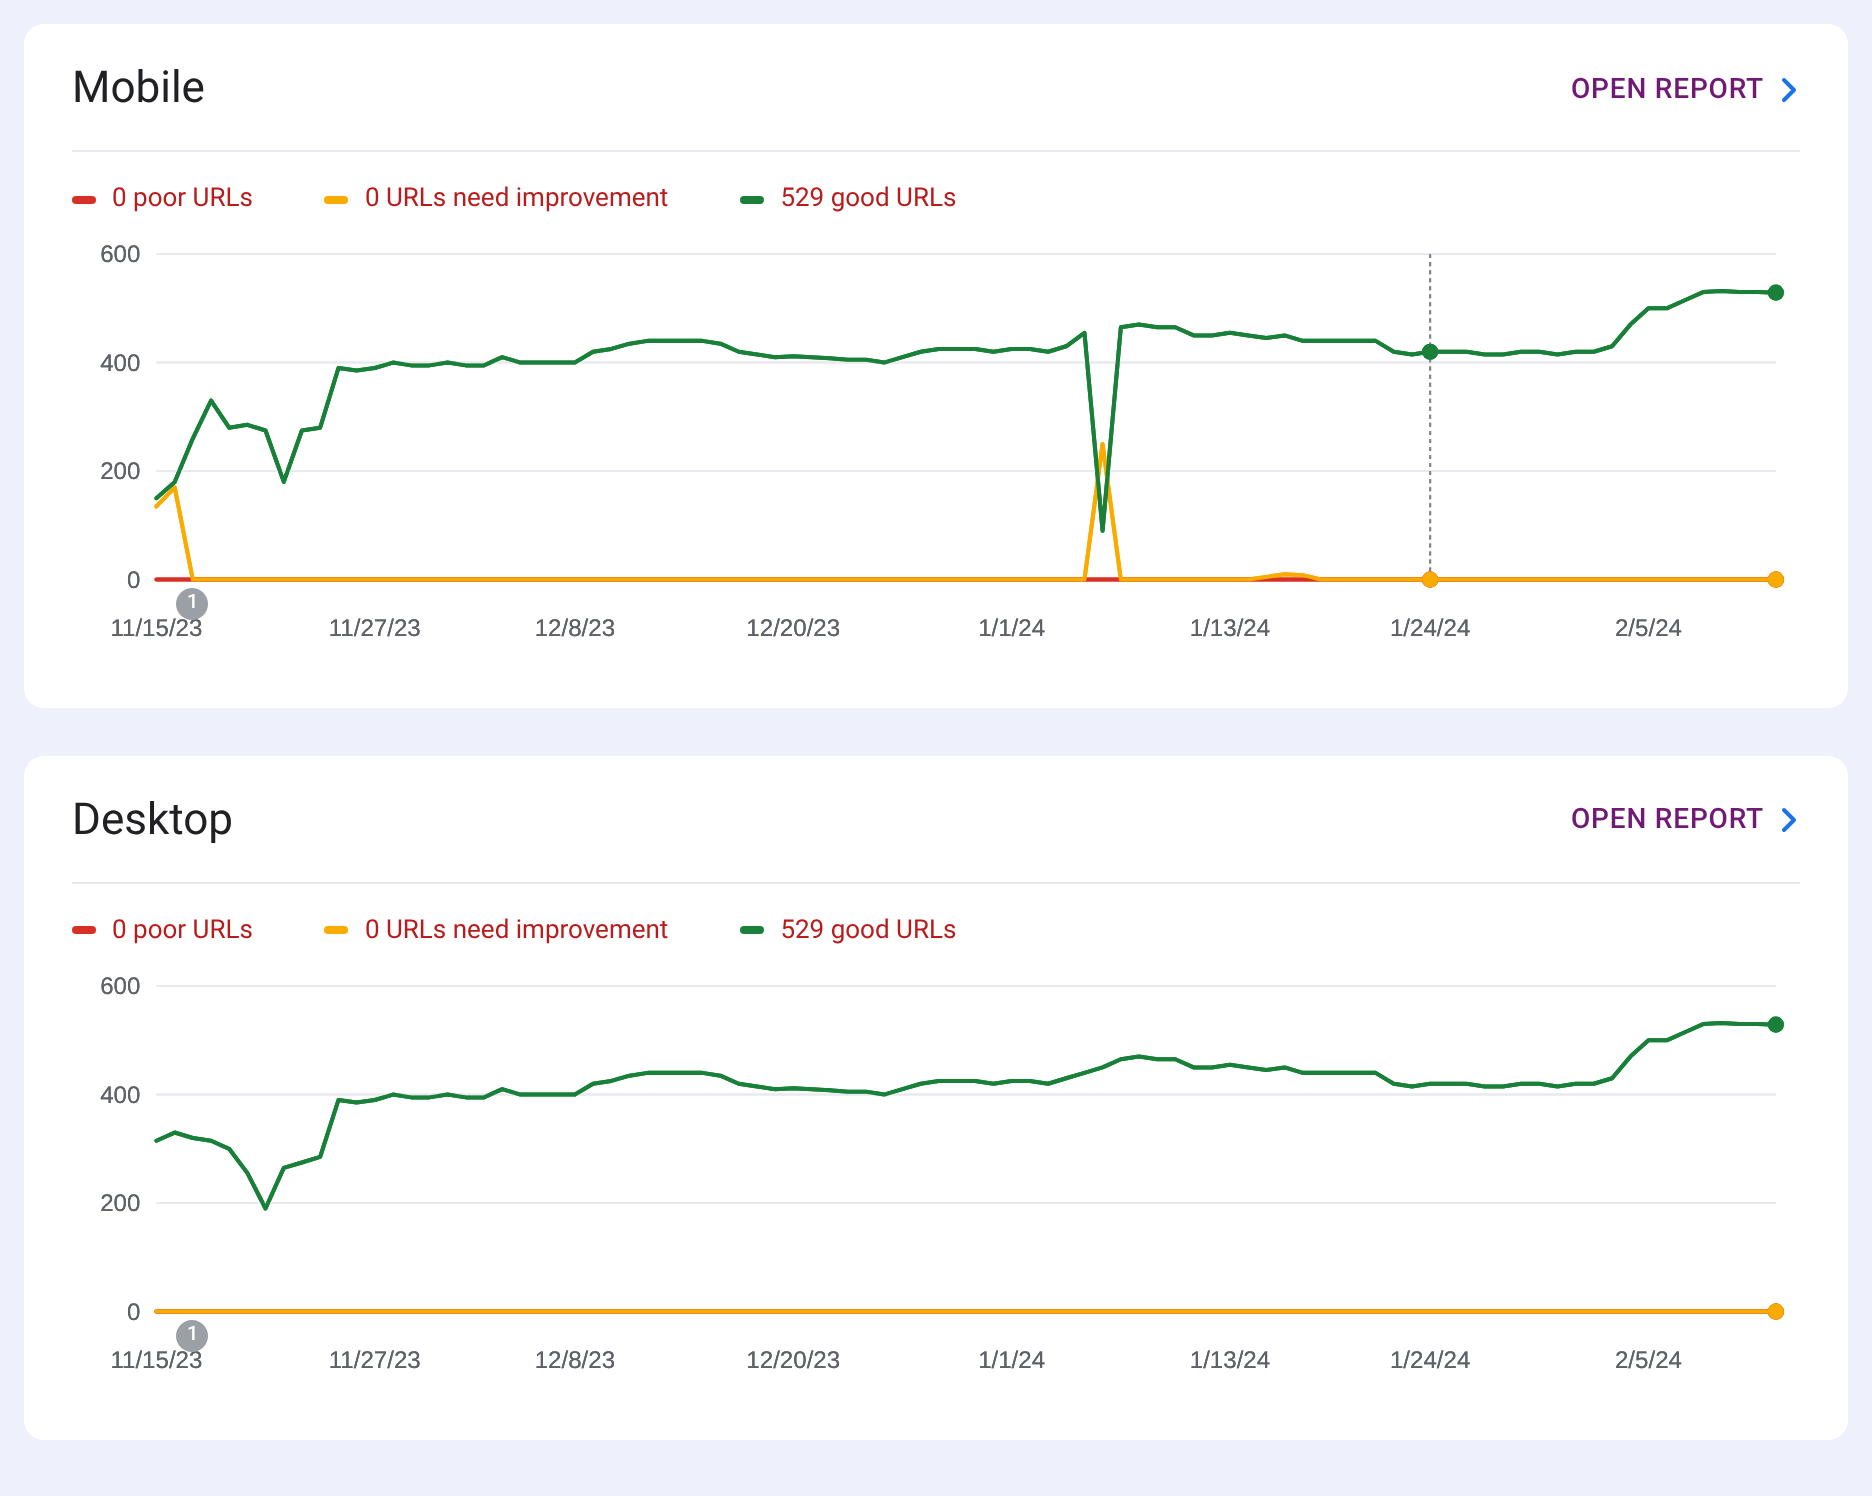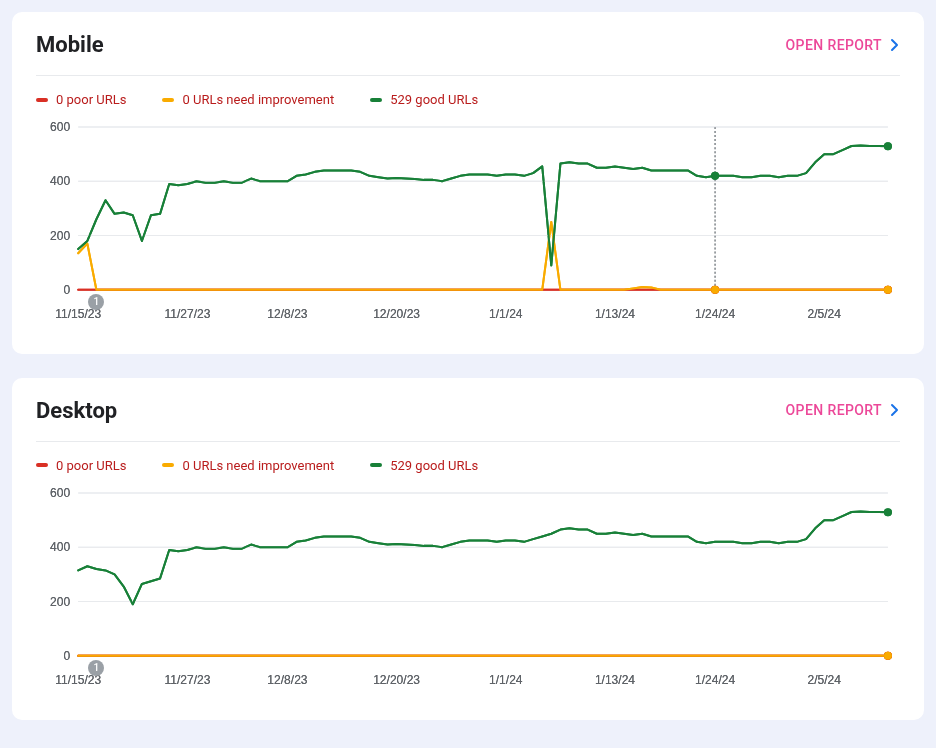--- a/index.html
+++ b/index.html
@@ -19,28 +19,28 @@
   }
   .card-header {
     display: flex;
     justify-content: space-between;
     align-items: center;
     padding-bottom: 18px;
     border-bottom: 1px solid #e8eaed;
   }
   .card-title {
     font-size: 22px;
-    font-weight: 700;
+    font-weight: 400;
     color: #202124;
   }
   .open-report {
     display: flex;
     align-items: center;
     gap: 8px;
-    color: #ec4899;
+    color: #701a75;
     font-size: 14px;
     font-weight: 500;
     letter-spacing: 0.4px;
     cursor: pointer;
   }
   .open-report svg { display:block; }
   .legend {
     display: flex;
     gap: 36px;
     padding: 16px 0 12px 0;

